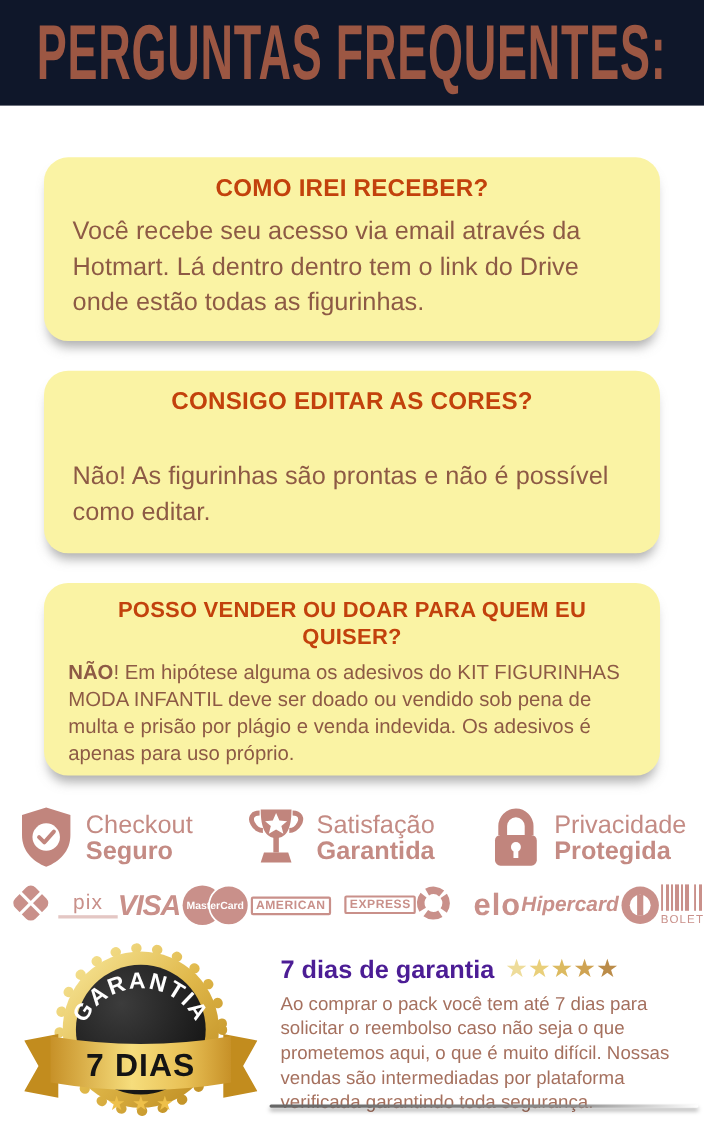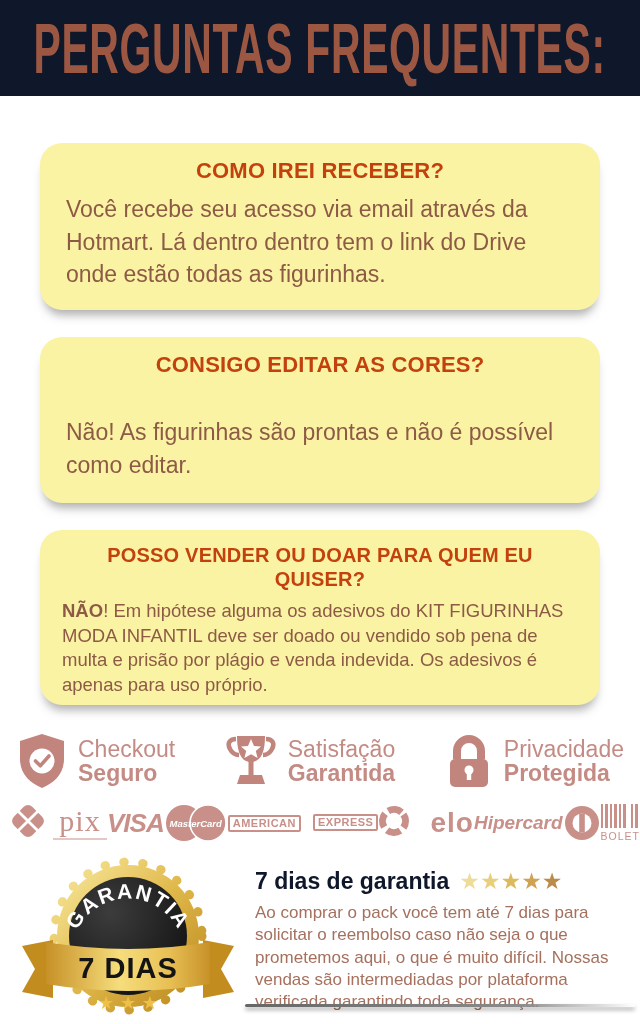--- a/index.html
+++ b/index.html
@@ -31,26 +31,26 @@
   .trust-text { font-size:23px; line-height:1.06; }
   .trust-text .b { font-weight:800; }
   .trust-icon svg { display:block; }
 
   
   .pay-row { margin-top:8px; height:46px; display:flex; align-items:center;
              justify-content:space-between; padding:0 4px 0 8px; color:#c9908a; }
   .pay-item { display:flex; align-items:center; }
   .pix { gap:5px; }
   .pix-txt { display:flex; flex-direction:column; align-items:center; }
-  .pix-label { font-size:30px; font-weight:400; letter-spacing:1px; line-height:1;font-family:Liberation Serif, serif; }
+  .pix-label { font-size:19px; font-weight:400; letter-spacing:1px; line-height:1; }
   .pix-sub { width:54px; height:2.5px; background:#c9908a; opacity:.5; margin-top:2px; }
   .visa-label { font-size:26px; font-weight:800; font-style:italic; letter-spacing:-1px; }
   .mc { position:relative; width:64px; height:38px; }
   .mc-text { position:absolute; left:3px; top:14px; width:58px; text-align:center; color:#fff;
-             font-size:9.5px; font-weight:700; font-style:italic; }
+             font-size:9.5px; font-weight:700; }
   .amex { font-size:11px; font-weight:800; line-height:1; }
   .amex .w { display:block; border:2px solid currentColor; border-radius:2px; padding:1px 3px; letter-spacing:.5px; }
   .amex .w2 { margin-left:12px; margin-top:-2px; }
   .elo { gap:20px; }
   .elo-label { font-size:28px; font-weight:800; letter-spacing:1px; line-height:1; }
   .hipercard-label { font-size:19px; font-weight:800; font-style:italic; }
   .boleto { flex-direction:column; align-items:flex-start; }
   .barcode { display:flex; gap:3px; }
   .stripes { width:27px; height:24px;
              background:repeating-linear-gradient(90deg,#c9908a 0 2px,transparent 2px 4px,#c9908a 4px 7px,transparent 7px 9px); }
@@ -59,21 +59,21 @@
   
   .guarantee { position:relative; margin-top:10px; height:168px; }
   .badge-wrap { position:absolute; left:22px; top:0; }
   .arc-text { font-size:21px; font-weight:700; fill:#ffffff; letter-spacing:2px;
               font-family:"Liberation Sans", sans-serif; }
   .band-text { font-size:29px; font-weight:800; fill:#141414; letter-spacing:1px;
                font-family:"Liberation Sans", sans-serif; }
   .badge-stars-text { font-size:18px; fill:#eec04a; font-family:"DejaVu Sans", sans-serif; }
   .g-col { position:absolute; left:255px; top:12px; width:382px; }
   .g-head-row { display:flex; align-items:center; gap:10px; }
-  .g-heading { font-size:23px; font-weight:800; color:#0f172a; white-space:nowrap; }
+  .g-heading { font-size:23px; font-weight:800; color:#4c1d95; white-space:nowrap; }
   .g-stars { font-size:23px; line-height:1; font-family:"DejaVu Sans", sans-serif; }
   .g-stars .s1{color:#eedc9a} .g-stars .s2{color:#e9cf7a} .g-stars .s3{color:#dcba60}
   .g-stars .s4{color:#cfa352} .g-stars .s5{color:#bb8c49}
   .g-body { margin-top:7px; font-size:17px; line-height:1.31; color:#a5705e; }
   .g-divider { position:absolute; left:245px; top:148px; width:390px; height:3px; border-radius:2px;
                background:linear-gradient(to right,#666,#8b8b8b 70%,rgba(140,140,140,0));
                box-shadow:0 3px 4px rgba(0,0,0,.35); }
 </style>
 </head>
 <body>

